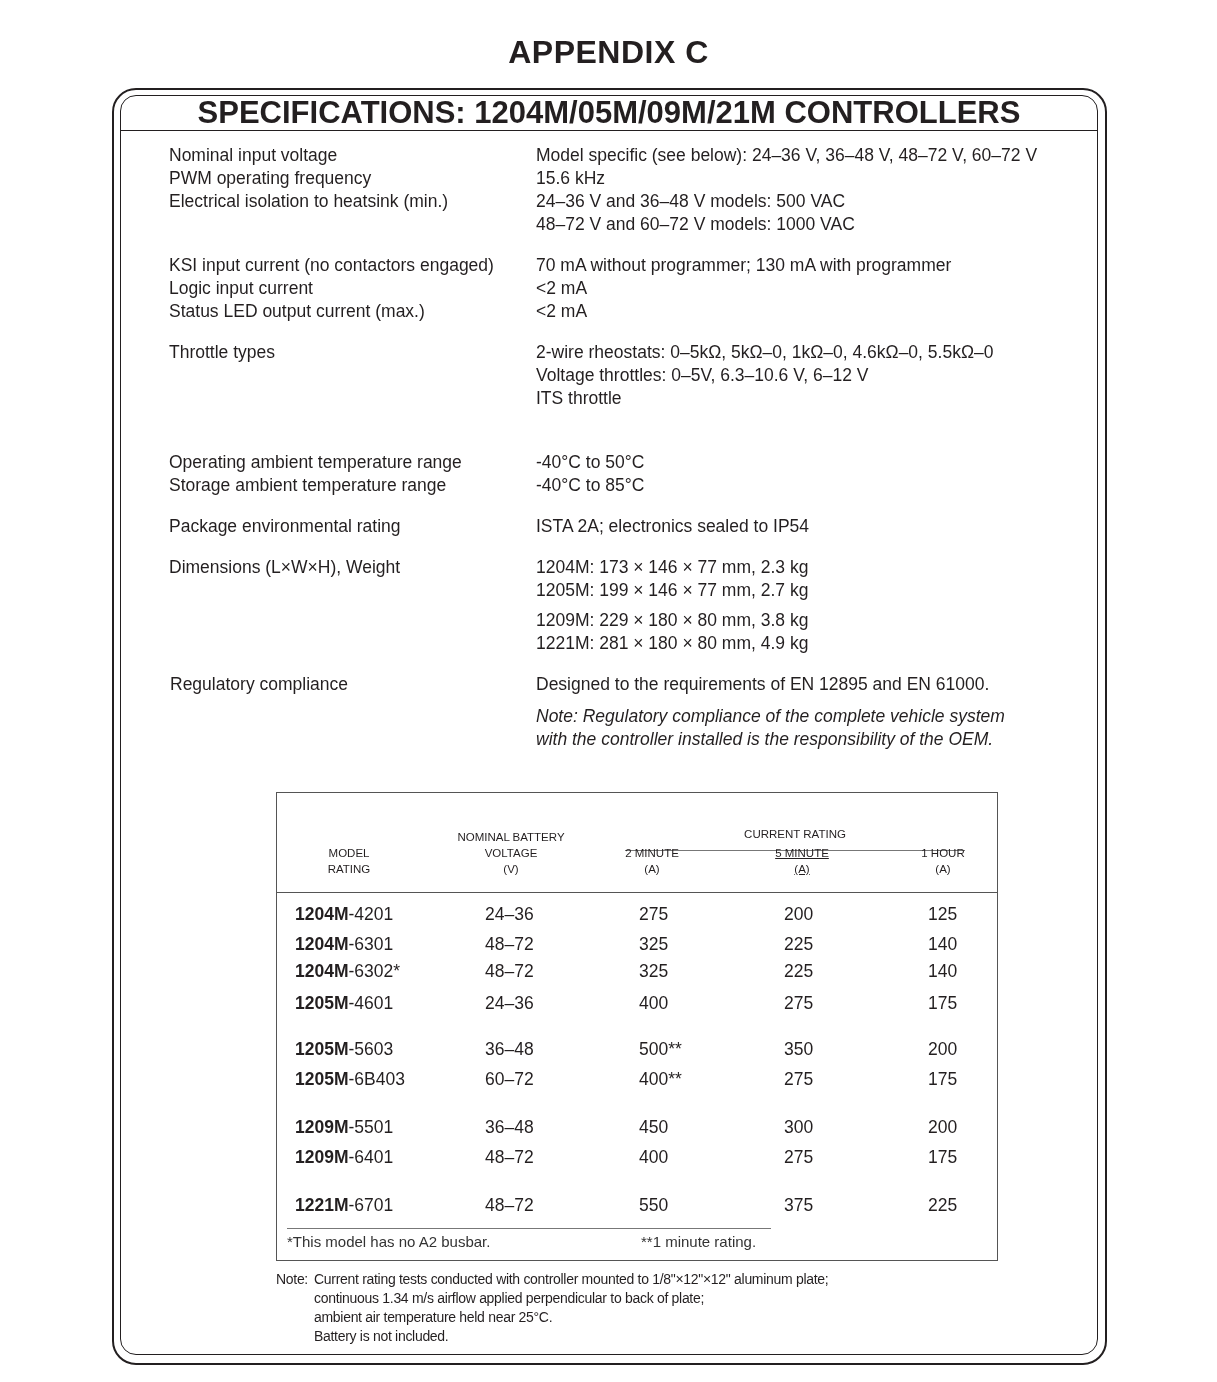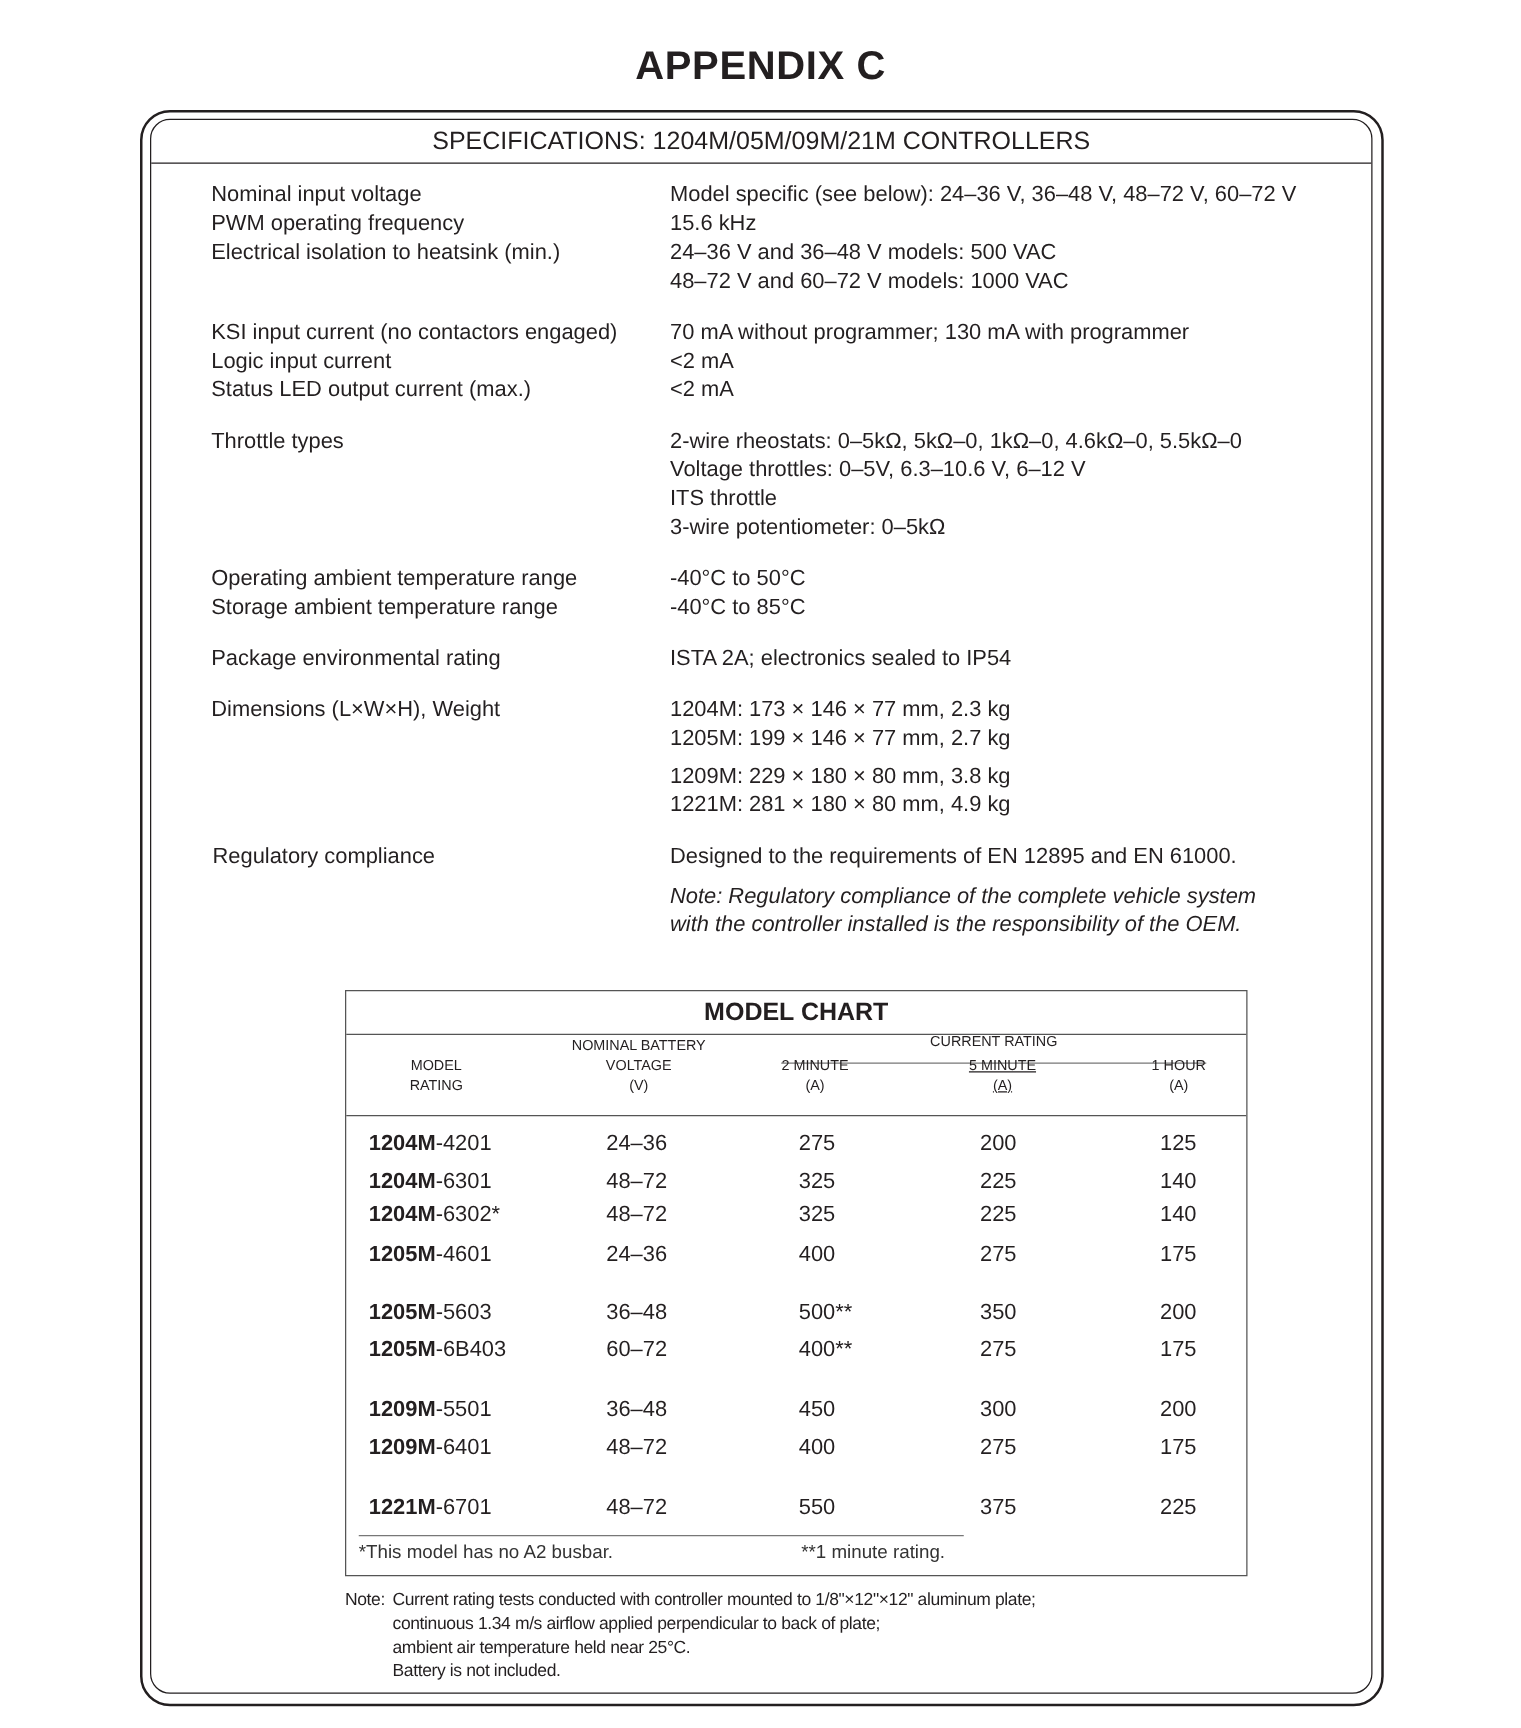--- a/index.html
+++ b/index.html
@@ -1,20 +1,20 @@
 <!DOCTYPE html>
 <html><head>
 <meta charset="utf-8">
 <style>
   html, body { margin: 0; padding: 0; background: #ffffff; }
   body { width: 1217px; height: 1382px; position: relative; font-family: "Liberation Sans", sans-serif; color: #231f20; overflow: hidden; }
   .appendix-title { position: absolute; top: 34px; left: 0; width: 1217px; text-align: center; font-weight: bold; font-size: 32px; letter-spacing: 0.5px; }
   .frame-outer { position: absolute; left: 112px; top: 88px; width: 991px; height: 1273px; border: 2px solid #231f20; border-radius: 24px; }
   .frame-inner { position: absolute; left: 120px; top: 95px; width: 976px; height: 1258px; border: 1.5px solid #231f20; border-radius: 16px; }
-  .spec-header { position: absolute; left: 121px; top: 96px; width: 976px; height: 34px; border-bottom: 1.5px solid #231f20; text-align: center; font-weight: normal; font-size: 20px; line-height: 34px; }
+  .spec-header { position: absolute; left: 121px; top: 96px; width: 976px; height: 34px; border-bottom: 1.5px solid #231f20; text-align: center; font-weight: bold; font-size: 31px; line-height: 34px; }
   .spec-row { position: absolute; left: 141px; font-size: 17.5px; line-height: 23px; }
   .spec-label { position: absolute; left: 0; white-space: nowrap; margin-left: 28px; }
   .spec-value { position: absolute; left: 351px; white-space: nowrap; margin-left: 44px; }
   .spec-value div { height: 23px; }
   .italic { font-style: italic; }
   .model-chart { position: absolute; left: 276px; top: 792px; width: 720px; height: 467px; border: 1.5px solid #555; }
   .mc-title { height: 34px; border-bottom: 1.5px solid #555; text-align: center; font-weight: bold; font-size: 20px; line-height: 34px; }
   .mc-head { position: absolute; top: 36px; left: 0; width: 720px; height: 63px; border-bottom: 1.5px solid #555; font-size: 11.5px; }
   .mc-head .h { position: absolute; text-align: center; line-height: 16px; }
   .cr-line { position: absolute; left: 348px; top: 21px; width: 340px; border-top: 1px solid #777; }
@@ -76,21 +76,20 @@
   <div class="spec-value">
       <div>&lt;2 mA</div>
     </div>
 </div>
 <div class="spec-row" style="top:341px;">
   <span class="spec-label">Throttle types</span>
   <div class="spec-value">
     <div>2-wire rheostats:  0–5kΩ,  5kΩ–0,  1kΩ–0,  4.6kΩ–0,  5.5kΩ–0</div>
     <div>Voltage throttles: 0–5V,  6.3–10.6 V,  6–12 V</div>
     <div>ITS throttle</div>
-    <div>3-wire potentiometer: 0–5kΩ</div>
   </div>
 </div>
 <div class="spec-row" style="top:451px;">
   <span class="spec-label">Operating ambient temperature range</span>
   <div class="spec-value">
       <div>-40°C to 50°C</div>
     </div>
 </div>
 <div class="spec-row" style="top:474px;">
   <span class="spec-label">Storage ambient temperature range</span>
@@ -116,21 +115,20 @@
 <div class="spec-row" style="top:673px;">
   <span class="spec-label" style="left:1px;">Regulatory compliance</span>
   <div class="spec-value">
     <div style="height:32px;">Designed to the requirements of EN 12895 and EN 61000.</div>
     <div class="italic">Note: Regulatory compliance of the complete vehicle system</div>
     <div class="italic">with the controller installed is the responsibility of the OEM.</div>
   </div>
 </div>
 
 <div class="model-chart">
-  <div class="mc-title">MODEL CHART</div>
   <div class="mc-head">
     <div class="h" style="left:22px; top:16px; width:100px;">
       <div>MODEL</div>
       <div>RATING</div>
     </div>
     <div class="h" style="left:164px; top:0px; width:140px;">
       <div>NOMINAL BATTERY</div>
       <div>VOLTAGE</div>
       <div>(V)</div>
     </div>

